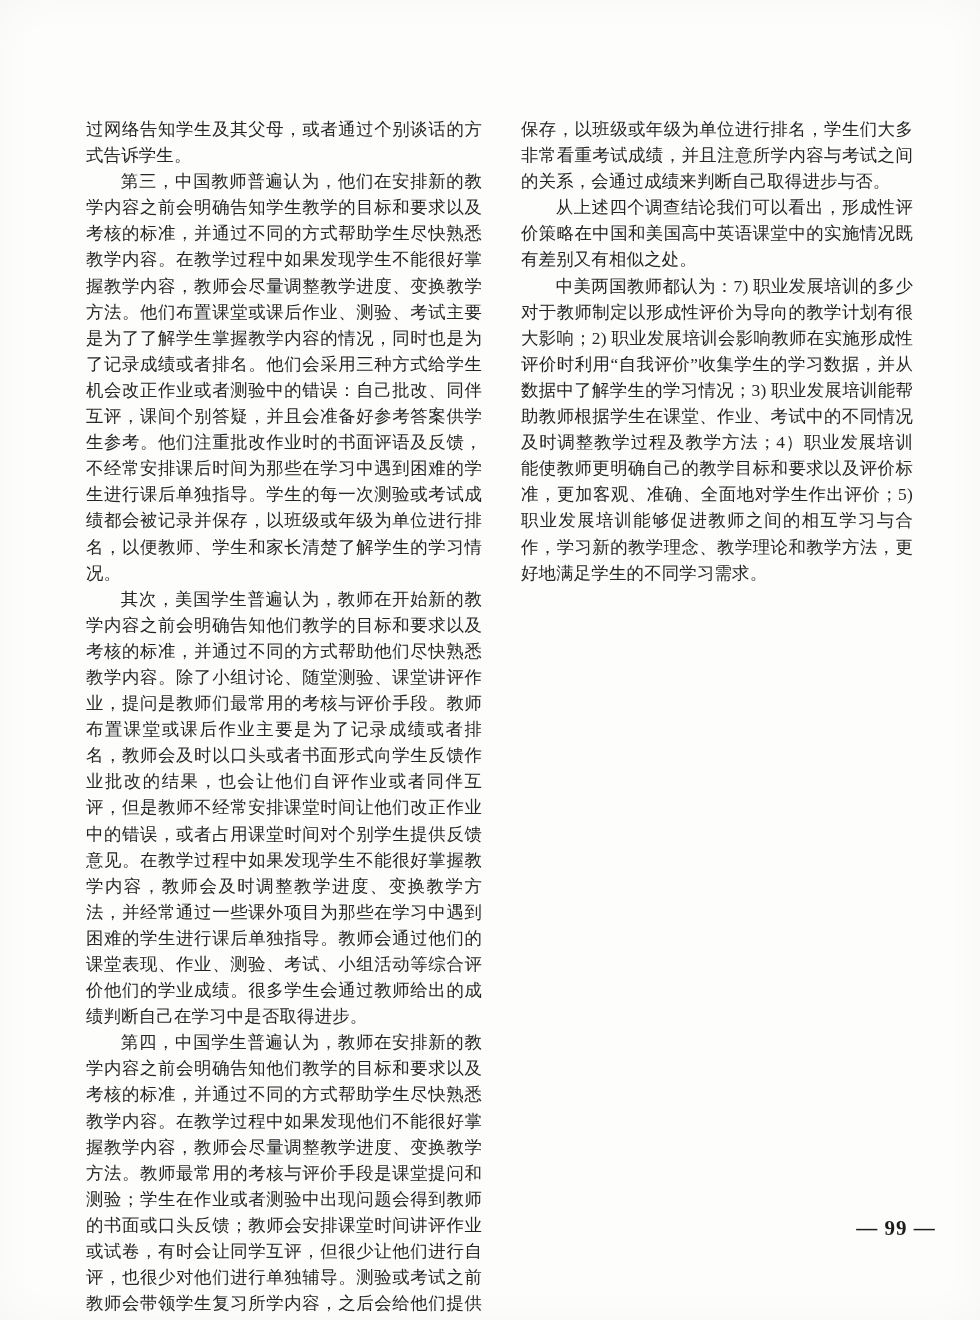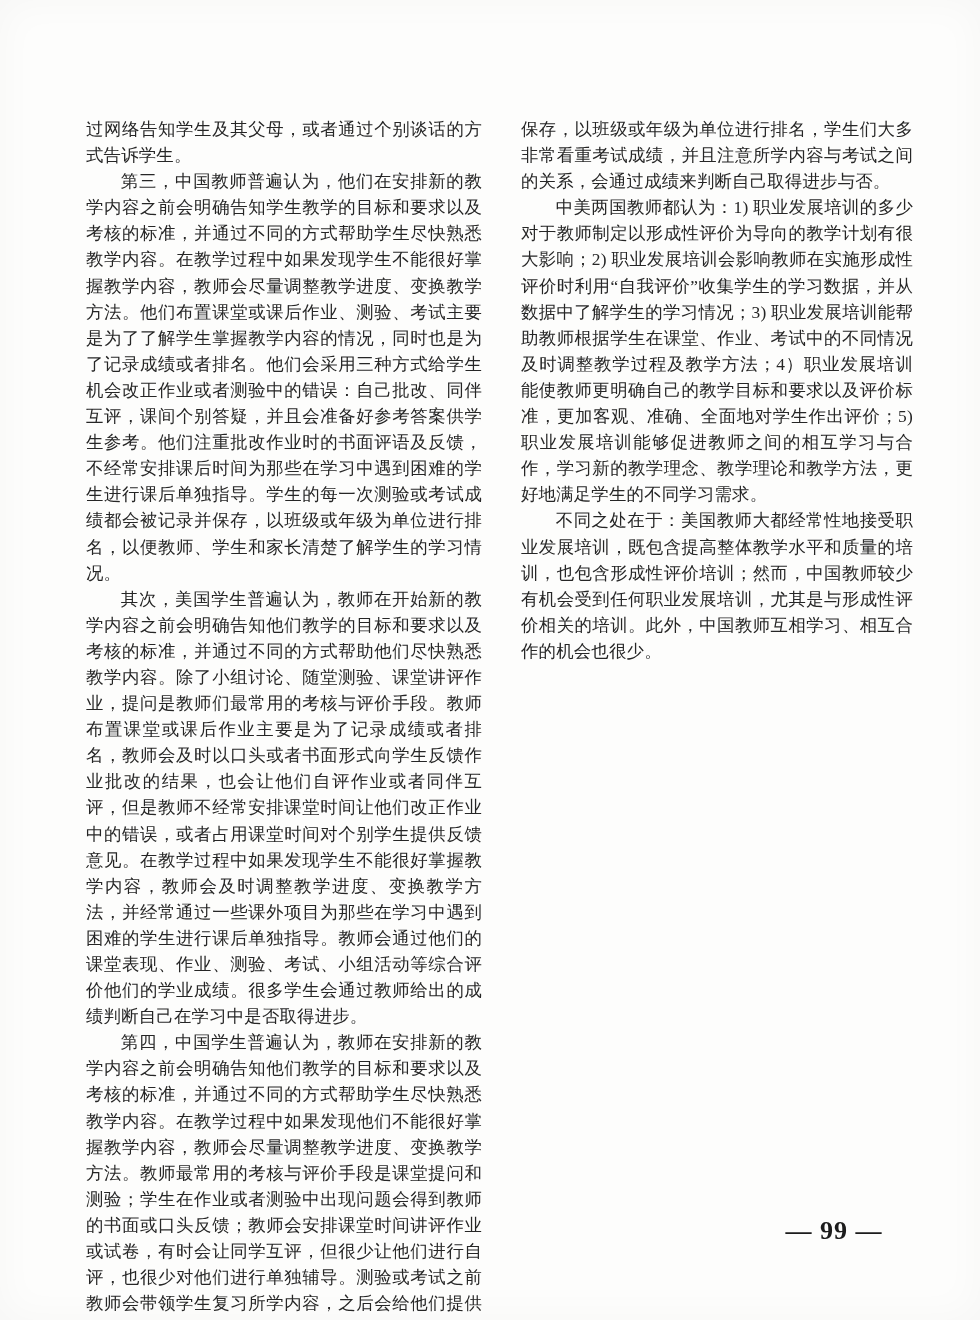--- a/index.html
+++ b/index.html
@@ -41,44 +41,44 @@
     left: 521px;
     width: 392px;
   }
   p.section-heading {
     font-style: italic;
     font-weight: 500;
     text-indent: 2em;
   }
   .page-number {
     position: absolute;
-    left: 774px;
+    left: 836px;
     top: 1216px;
     width: 120px;
     text-align: center;
-    font-size: 26px;
+    font-size: 21px;
     font-weight: bold;
     color: #1c1c1c;
     letter-spacing: 1px;
     font-family: "Liberation Serif", "DejaVu Serif", serif;
   }
 </style>
 </head>
 <body>
 
 <div class="page">
 
   <div class="column col-left">
     <p>过网络告知学生及其父母，或者通过个别谈话的方式告诉学生。</p>
     <p class="indent">第三，中国教师普遍认为，他们在安排新的教学内容之前会明确告知学生教学的目标和要求以及考核的标准，并通过不同的方式帮助学生尽快熟悉教学内容。在教学过程中如果发现学生不能很好掌握教学内容，教师会尽量调整教学进度、变换教学方法。他们布置课堂或课后作业、测验、考试主要是为了了解学生掌握教学内容的情况，同时也是为了记录成绩或者排名。他们会采用三种方式给学生机会改正作业或者测验中的错误：自己批改、同伴互评，课间个别答疑，并且会准备好参考答案供学生参考。他们注重批改作业时的书面评语及反馈，不经常安排课后时间为那些在学习中遇到困难的学生进行课后单独指导。学生的每一次测验或考试成绩都会被记录并保存，以班级或年级为单位进行排名，以便教师、学生和家长清楚了解学生的学习情况。</p>
     <p class="indent">其次，美国学生普遍认为，教师在开始新的教学内容之前会明确告知他们教学的目标和要求以及考核的标准，并通过不同的方式帮助他们尽快熟悉教学内容。除了小组讨论、随堂测验、课堂讲评作业，提问是教师们最常用的考核与评价手段。教师布置课堂或课后作业主要是为了记录成绩或者排名，教师会及时以口头或者书面形式向学生反馈作业批改的结果，也会让他们自评作业或者同伴互评，但是教师不经常安排课堂时间让他们改正作业中的错误，或者占用课堂时间对个别学生提供反馈意见。在教学过程中如果发现学生不能很好掌握教学内容，教师会及时调整教学进度、变换教学方法，并经常通过一些课外项目为那些在学习中遇到困难的学生进行课后单独指导。教师会通过他们的课堂表现、作业、测验、考试、小组活动等综合评价他们的学业成绩。很多学生会通过教师给出的成绩判断自己在学习中是否取得进步。</p>
     <p class="indent">第四，中国学生普遍认为，教师在安排新的教学内容之前会明确告知他们教学的目标和要求以及考核的标准，并通过不同的方式帮助学生尽快熟悉教学内容。在教学过程中如果发现他们不能很好掌握教学内容，教师会尽量调整教学进度、变换教学方法。教师最常用的考核与评价手段是课堂提问和测验；学生在作业或者测验中出现问题会得到教师的书面或口头反馈；教师会安排课堂时间讲评作业或试卷，有时会让同学互评，但很少让他们进行自评，也很少对他们进行单独辅导。测验或考试之前教师会带领学生复习所学内容，之后会给他们提供参考答案。因为每一次测验或考试成绩都会被记录并</p>
   </div>
 
   <div class="column col-right">
     <p>保存，以班级或年级为单位进行排名，学生们大多非常看重考试成绩，并且注意所学内容与考试之间的关系，会通过成绩来判断自己取得进步与否。</p>
-    <p class="indent">中美两国教师都认为：1) 职业发展培训的多少对于教师制定以形成性评价为导向的教学计划有很大影响；2) 职业发展培训会影响教师在实施形成性评价时利用“自我评价”收集学生的学习数据，并从数据中了解学生的学习情况；3) 职业发展培训能帮助教师根据学生在课堂、作业、考试中的不同情况及时调整教学过程及教学方法；4）职业发展培训能使教师更明确自己的教学目标和要求以及评价标准，更加客观、准确、全面地对学生作出评价；5) 职业发展培训能够促进教师之间的相互学习与合作，学习新的教学理念、教学理论和教学方法，更好地满足学生的不同学习需求。</p>
-    <p class="indent">不同之处在于：美国教师大都经常性地接受职业发展培训，既包含提高整体教学水平和质量的培训，也包含形成性评价培训；然而，中国教师较少有机会受到任何职业发展培训，尤其是与形成性评价相关的培训。此外，中国教师互相学习、相互合作的机会也很少。</p>
+    <p class="indent">从上述四个调查结论我们可以看出，形成性评价策略在中国和美国高中英语课堂中的实施情况既有差别又有相似之处。</p>
+    <p class="indent">中美两国教师都认为：7) 职业发展培训的多少对于教师制定以形成性评价为导向的教学计划有很大影响；2) 职业发展培训会影响教师在实施形成性评价时利用“自我评价”收集学生的学习数据，并从数据中了解学生的学习情况；3) 职业发展培训能帮助教师根据学生在课堂、作业、考试中的不同情况及时调整教学过程及教学方法；4）职业发展培训能使教师更明确自己的教学目标和要求以及评价标准，更加客观、准确、全面地对学生作出评价；5) 职业发展培训能够促进教师之间的相互学习与合作，学习新的教学理念、教学理论和教学方法，更好地满足学生的不同学习需求。</p>
   </div>
 
   <div class="page-number">— 99 —</div>
 
 </div>
 
 </body></html>

